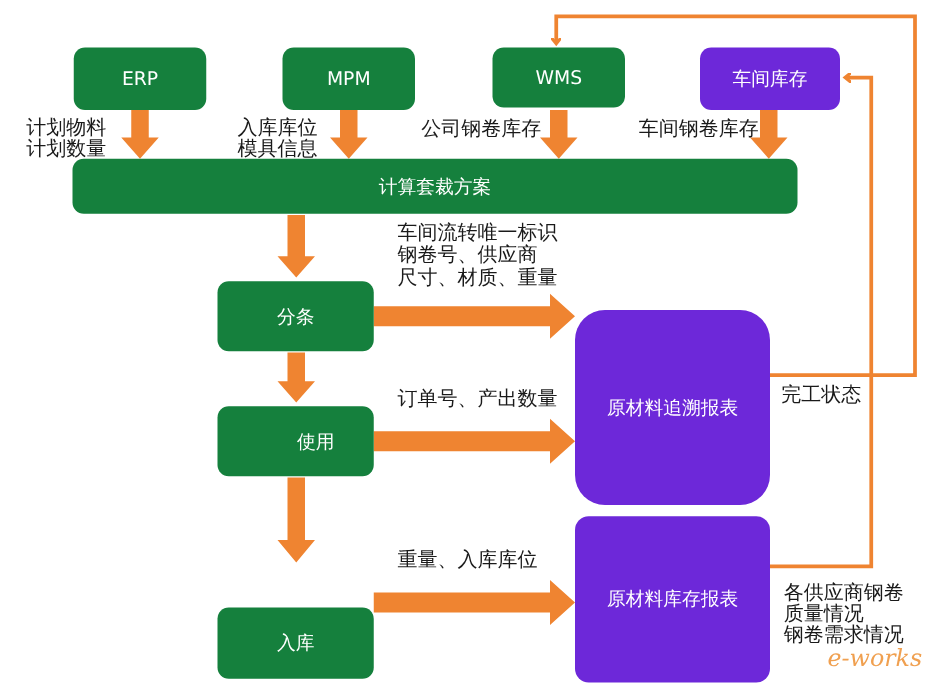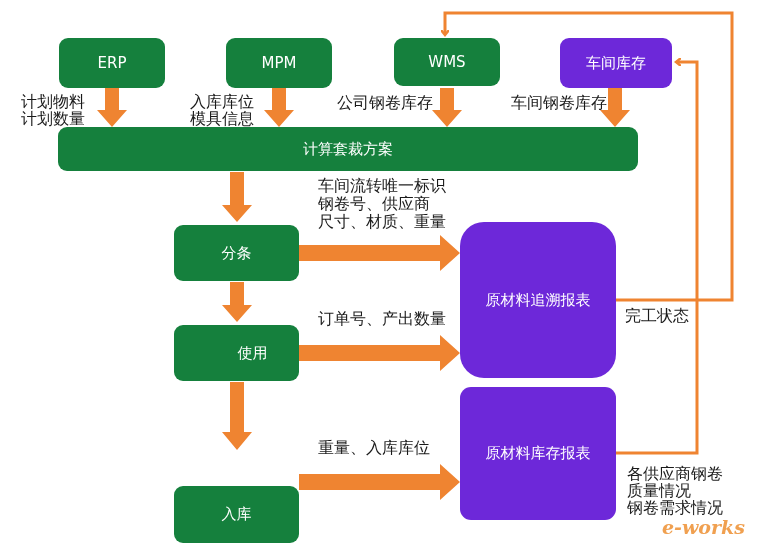--- a/index.html
+++ b/index.html
@@ -1,23 +1,23 @@
 <!DOCTYPE html>
 <html><head>
 <meta charset="utf-8">
 <style>
   html,body{margin:0;padding:0;background:#ffffff;}
   body{width:757px;height:551px;position:relative;overflow:hidden;font-family:"DejaVu Sans","Liberation Sans",sans-serif;}
   .box{position:absolute;display:flex;align-items:center;justify-content:center;color:#ffffff;font-size:15px;box-sizing:border-box;}
   .blue{background:#15803d;border-radius:9px;}
   .teal{background:#6d28d9;border-radius:9px;}
-  .big{border-radius:24px;}
+  .big{border-radius:24px;margin-top:26px;}
   .label{position:absolute;color:#1a1a1a;font-size:16px;line-height:17px;white-space:pre;}
   svg.lines{position:absolute;left:0;top:0;}
-  .wm{position:absolute;font-family:"DejaVu Serif",serif;font-style:italic;font-weight:bold;}
+  .wm{position:absolute;font-family:"DejaVu Serif",serif;font-style:italic;font-weight:normal;}
 </style>
 </head>
 <body>
 
 <svg class="lines" width="757" height="551">
   <defs>
     <marker id="ah" markerWidth="8" markerHeight="8" refX="4" refY="4" orient="auto" markerUnits="userSpaceOnUse">
       <path d="M0,0 L5,4 L0,8" fill="none" stroke="#ef8431" stroke-width="2.5"></path>
     </marker>
   </defs>

